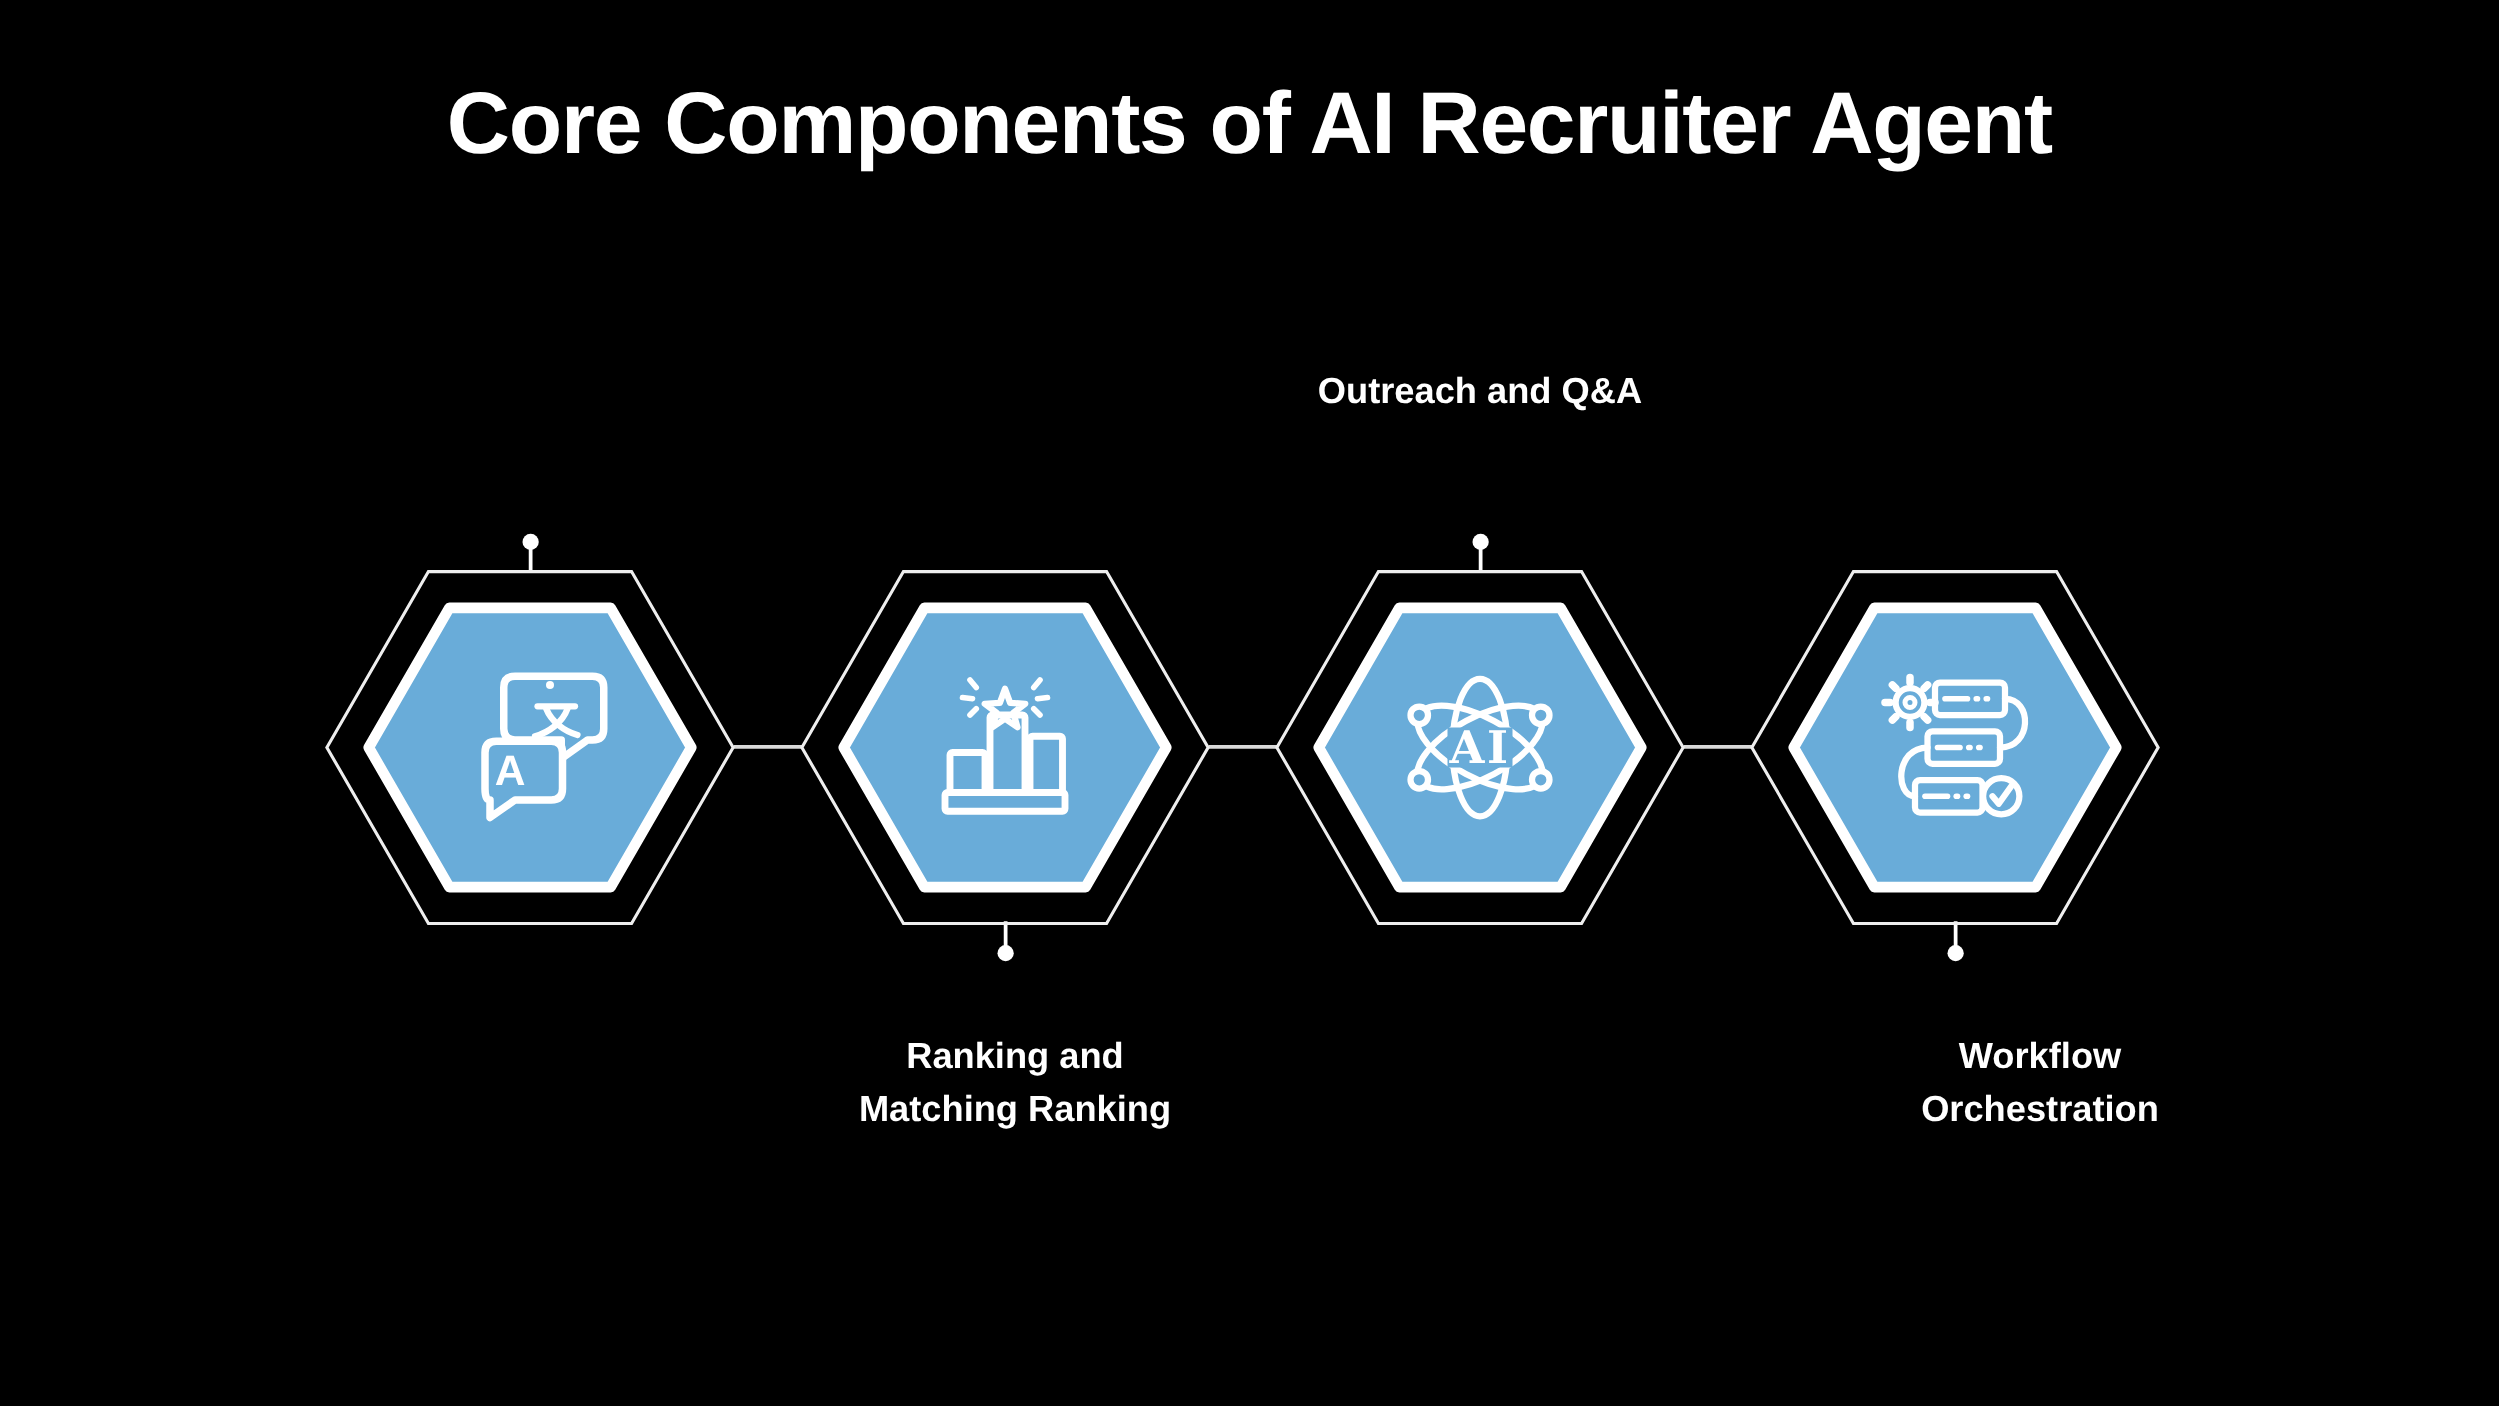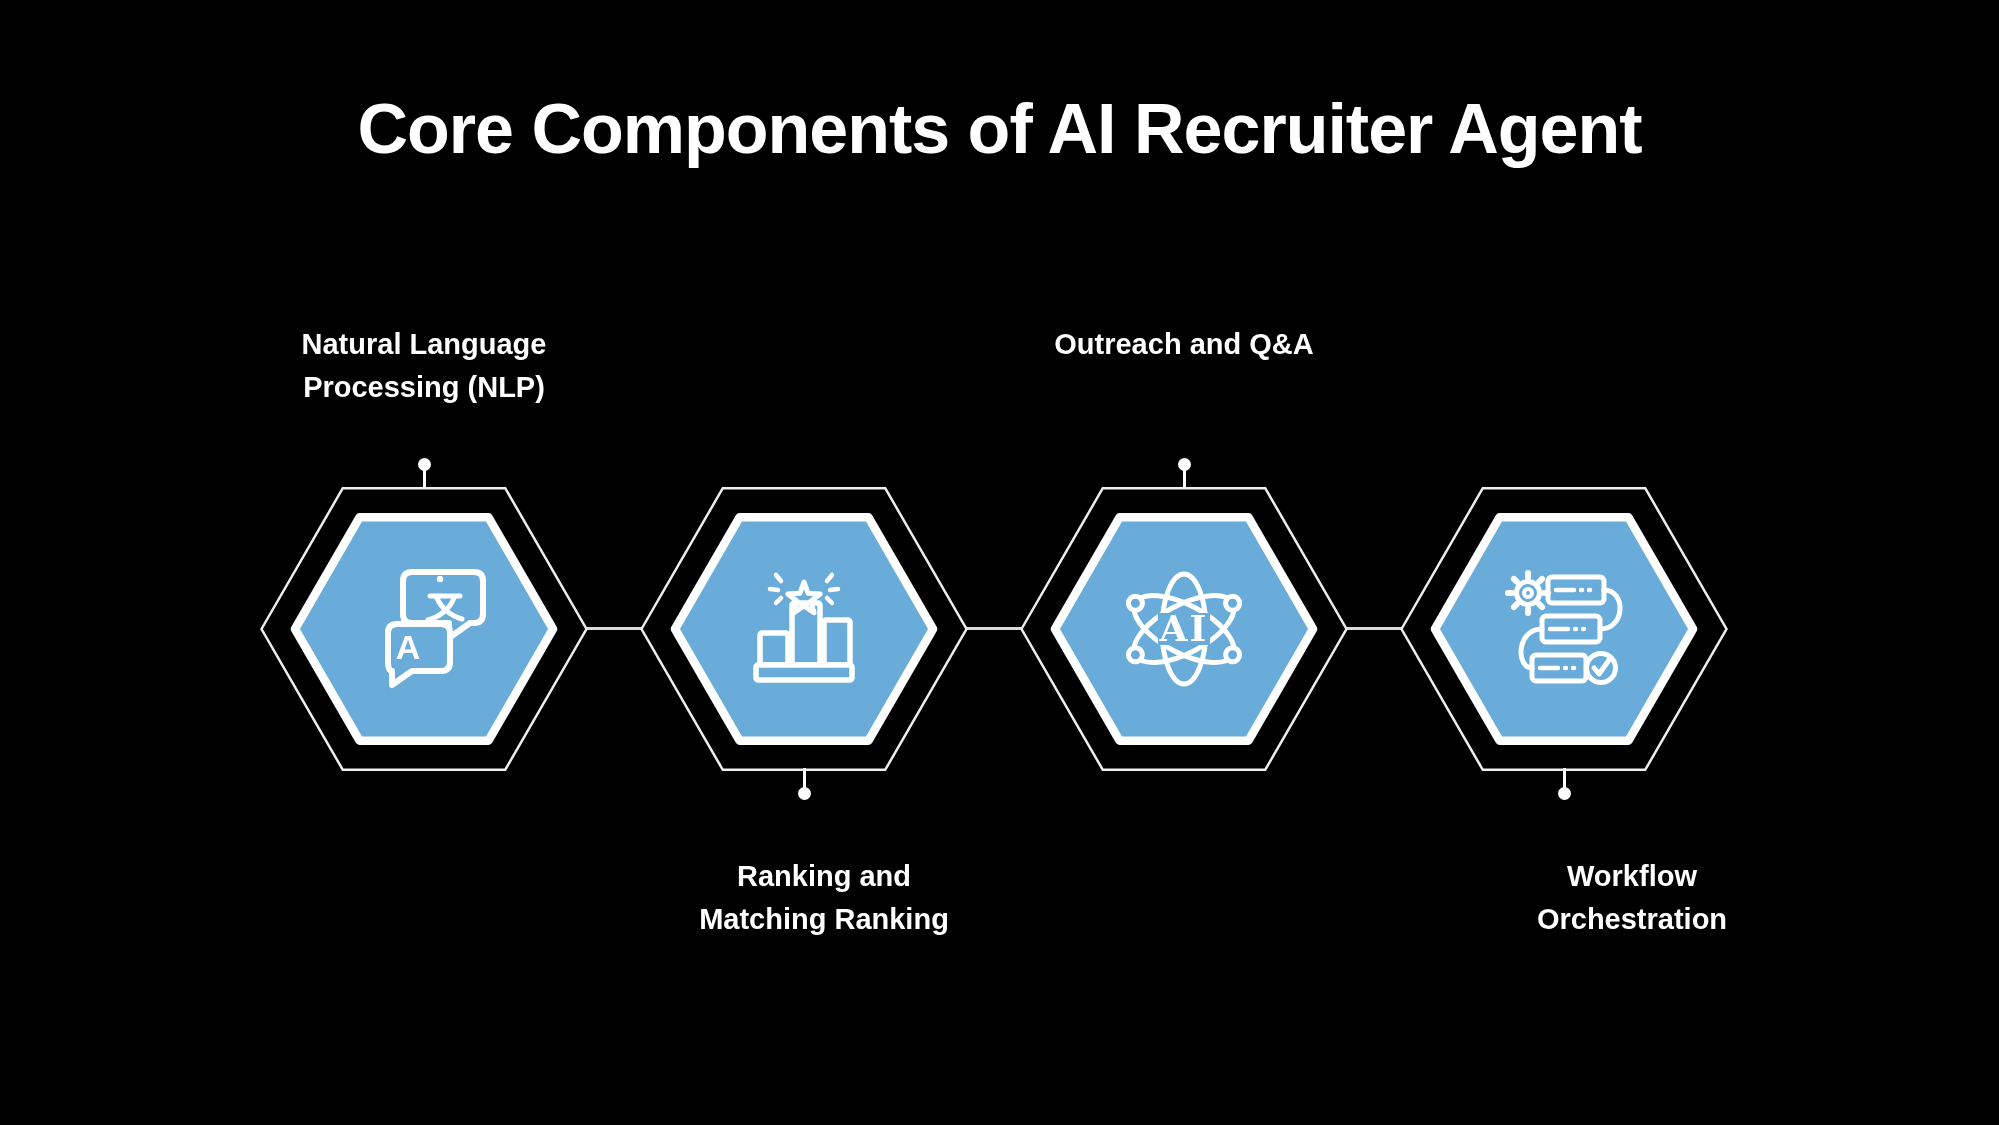--- a/index.html
+++ b/index.html
@@ -10,21 +10,21 @@
     --outer-hex-stroke:#eeeeee;
     --connector:#d9d9d9;
     --text:#ffffff;
   }
   *{margin:0;padding:0;box-sizing:border-box;}
   html,body{background:var(--background);}
   body{
     width:1999px;height:1125px;position:relative;overflow:hidden;
     font-family:"Liberation Sans",sans-serif;
   }
-  .stage{position:absolute;inset:0;margin-top:31px;}
+  .stage{position:absolute;inset:0;}
   .title{
     position:absolute;top:58px;left:0;width:100%;
     text-align:center;color:var(--text);
     font-size:70px;font-weight:700;letter-spacing:-1px;
   }
   .node-svg{position:absolute;width:340px;height:300px;}
   .label{
     position:absolute;width:480px;text-align:center;color:var(--text);
     font-size:29px;font-weight:700;line-height:43px;
   }
@@ -34,25 +34,21 @@
   svg text{font-family:"Liberation Sans",sans-serif;}
   svg .serif{font-family:"DejaVu Serif",serif;}
 </style>
 </head>
 <body>
 
 <div class="stage">
 
   <div class="title">Core Components of AI Recruiter Agent</div>
 
-  <div class="label" style="left:184px;top:292px;">
-    <div>Natural Language</div>
-    <div>Processing (NLP)</div>
-  </div>
-  <div class="label" style="left:584px;top:824px;">
+  <div class="label" style="left:572px;top:824px;">
     <div>Ranking and</div>
     <div>Matching Ranking</div>
   </div>
   <div class="label" style="left:944px;top:292px;">
     <div>Outreach and Q&amp;A</div>
   </div>
   <div class="label" style="left:1392px;top:824px;">
     <div>Workflow</div>
     <div>Orchestration</div>
   </div>

